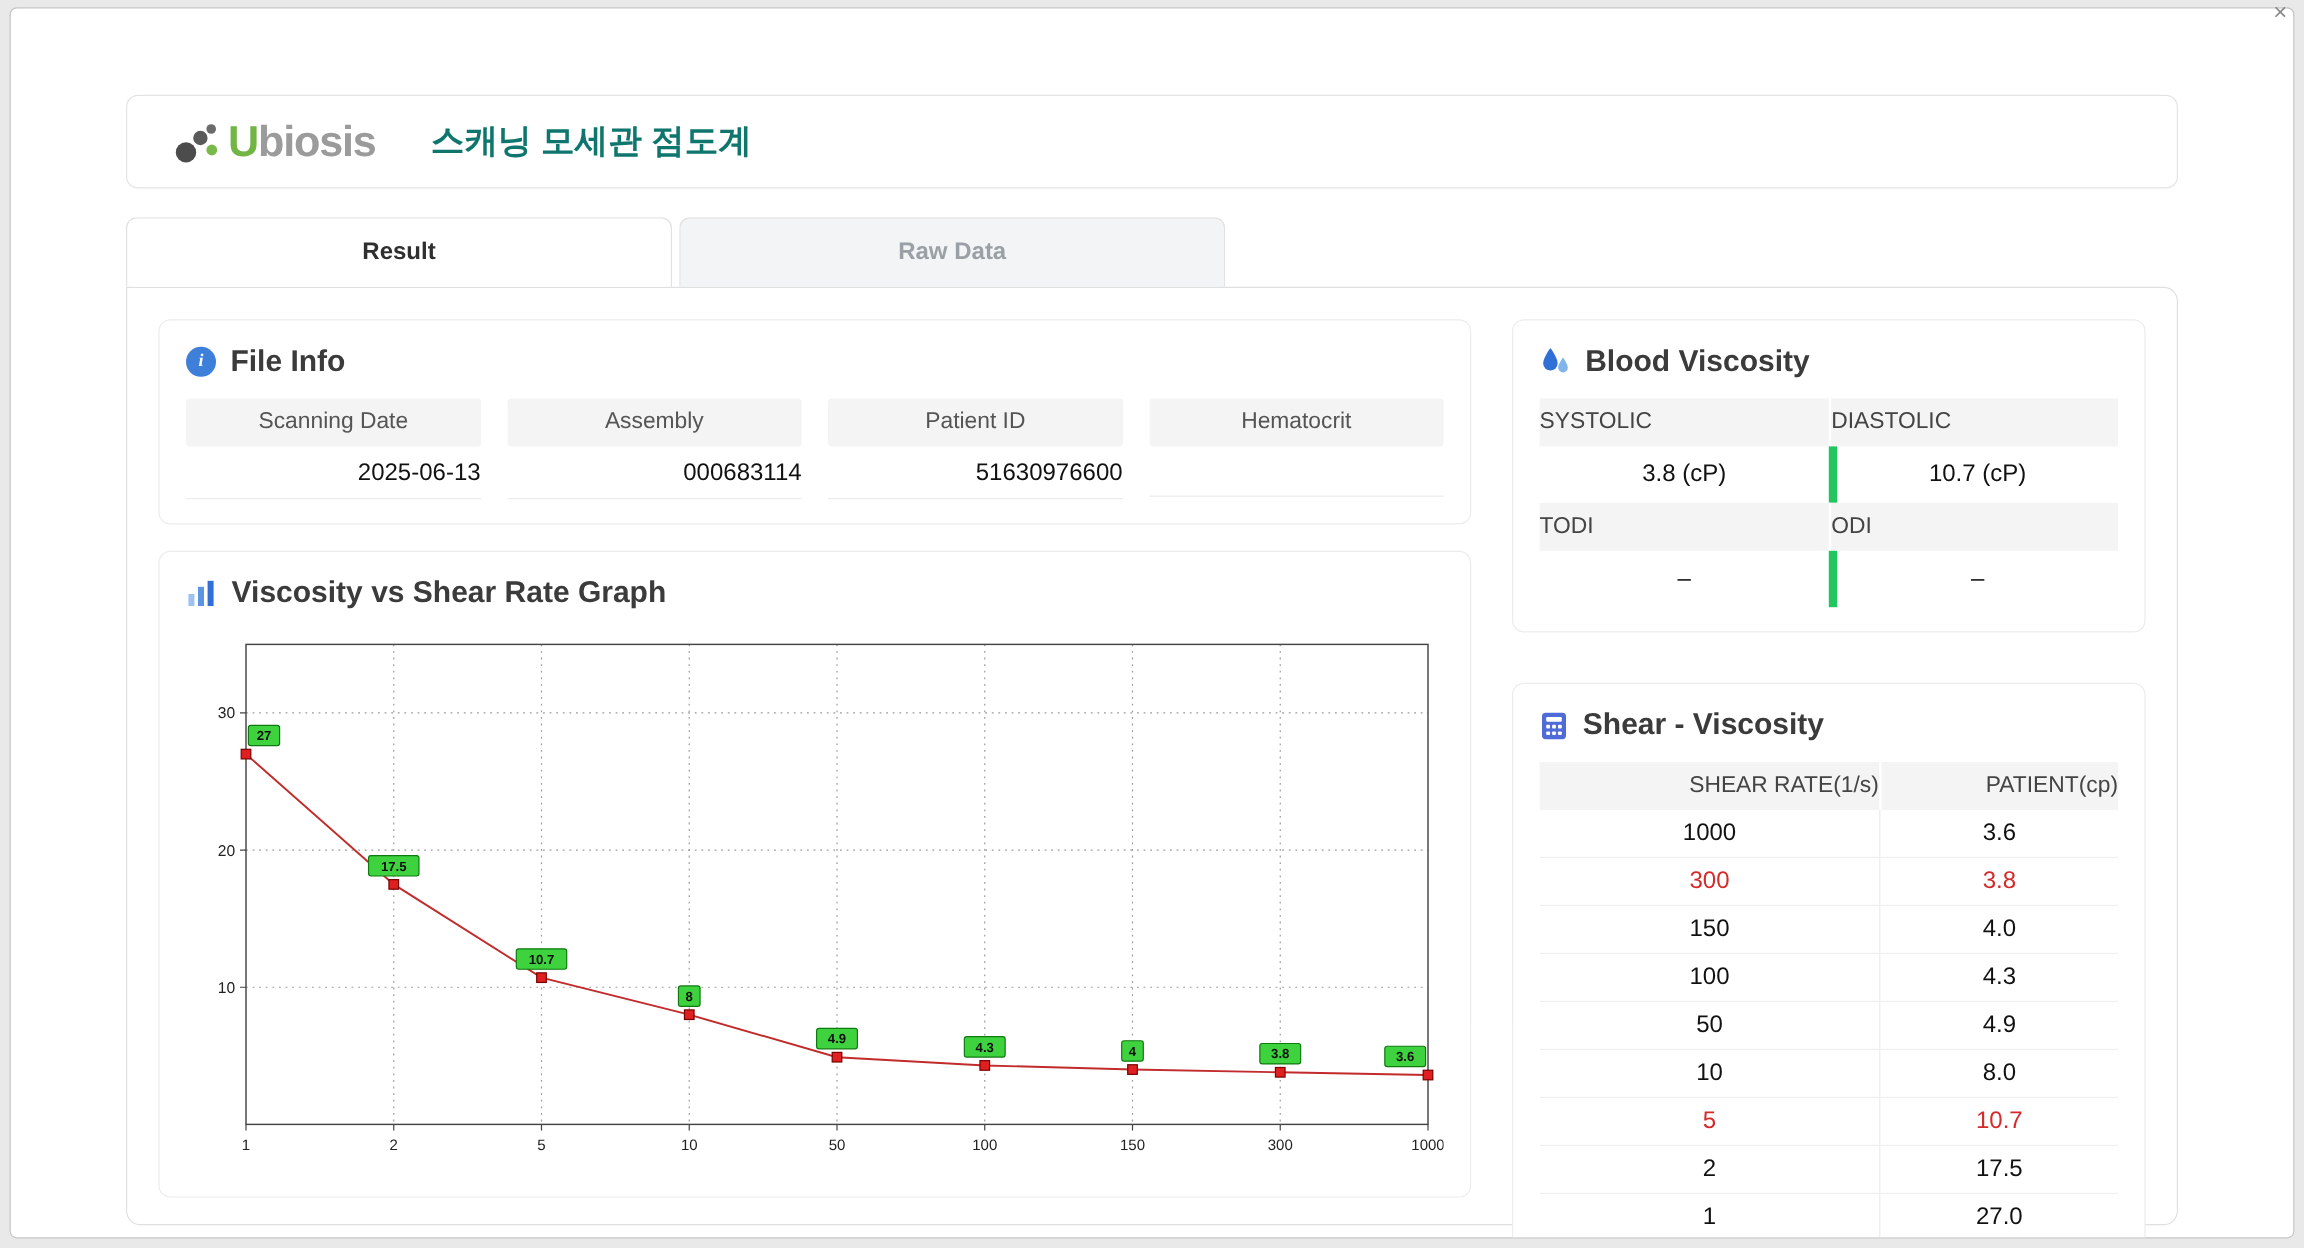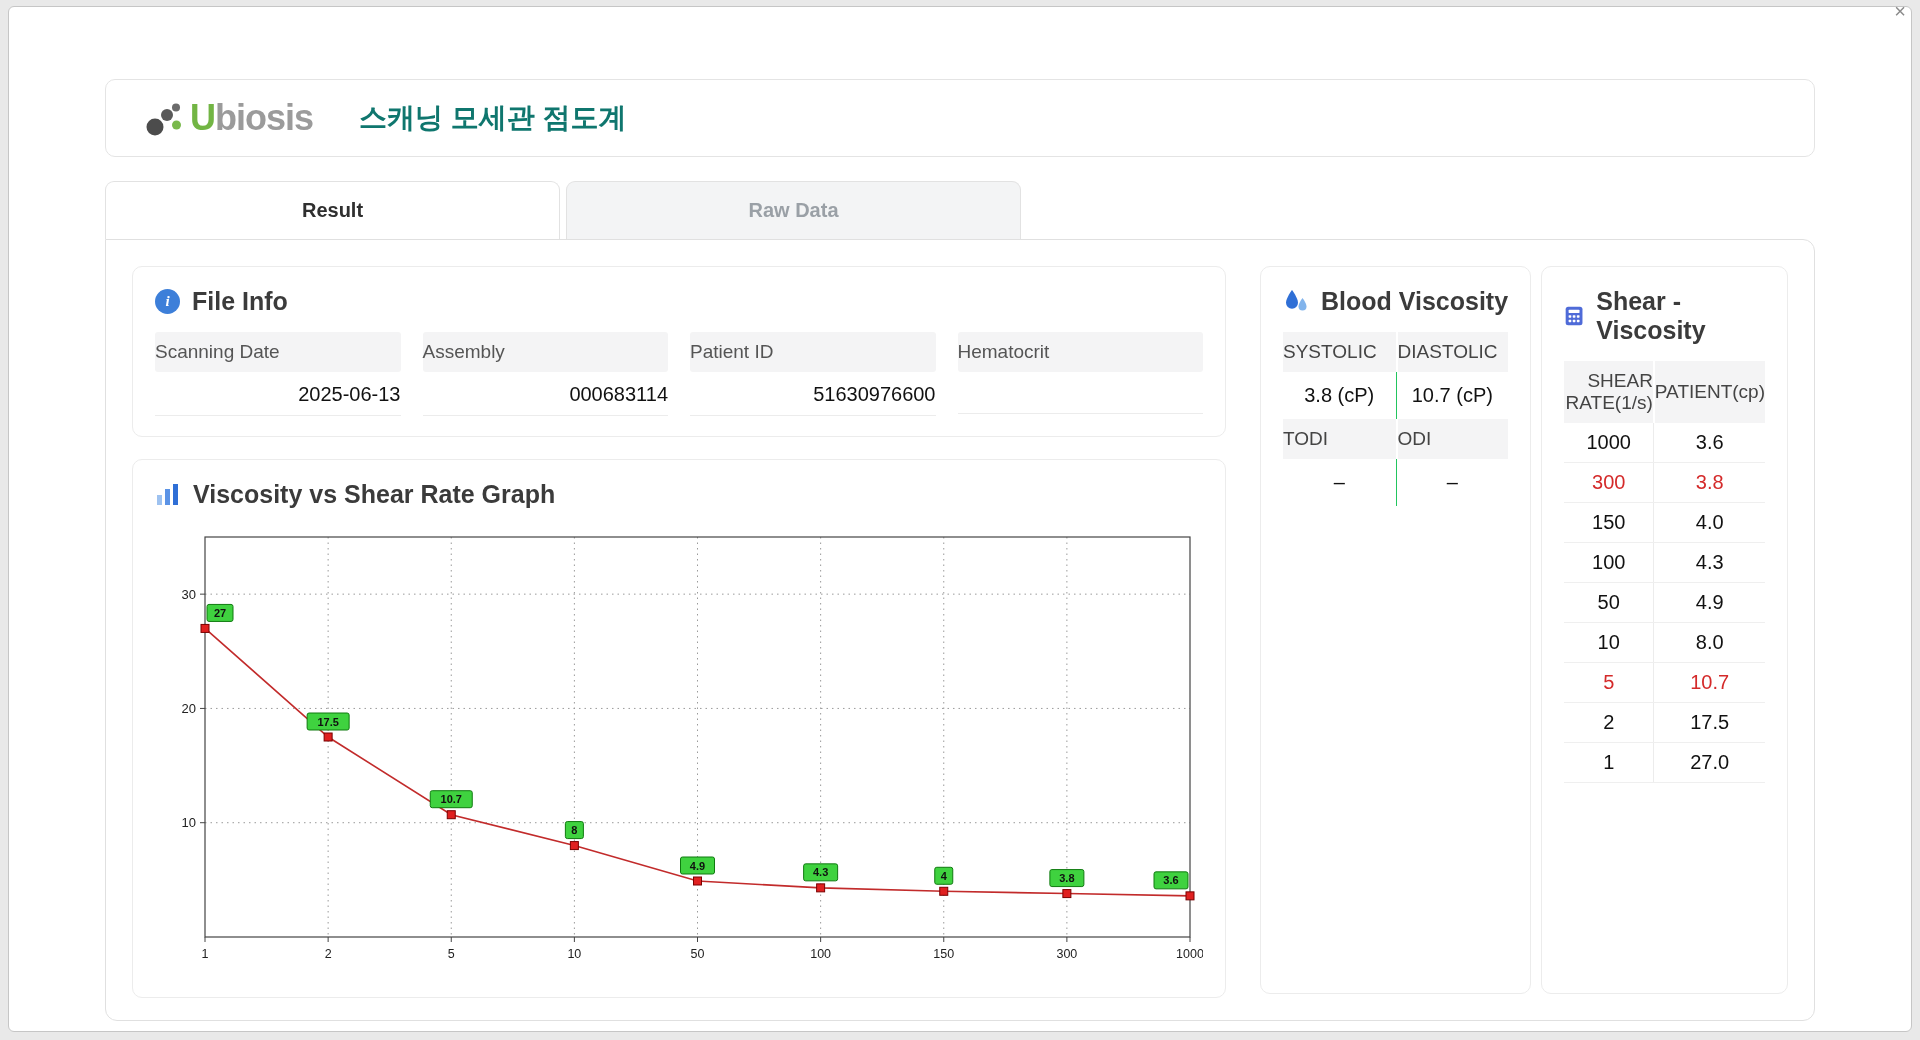--- a/index.html
+++ b/index.html
@@ -19,42 +19,42 @@
 
   
   .tabs{display:flex;margin-top:24px;gap:6px;position:relative;z-index:2}
   .tab{width:455px;height:58px;display:flex;align-items:center;justify-content:center;font-size:20px;font-weight:bold;border:1px solid #e2e2e2;border-bottom:none;border-radius:9px 9px 0 0;cursor:pointer}
   .tab.active{background:#fff;color:#2f2f2f;margin-bottom:-1px;z-index:3}
   .tab.inactive{background:#f3f4f5;color:#9aa0a6}
 
   
   .panel{border:1px solid #e0e0e0;border-radius:0 12px 12px 12px;height:782px;padding:26px;display:flex;gap:34px;position:relative;z-index:1;background:#fff}
   .col-left{flex:1;display:flex;flex-direction:column}
-  .col-right{width:544px;display:flex;gap:10px}
+  .col-right{width:544px;display:flex;flex-direction:column;gap:42px}
   .card{border:1px solid #ececec;border-radius:10px;padding:20px 22px;background:#fff}
 
   .sec-head{display:flex;align-items:center;gap:12px;margin-bottom:16px}
   .sec-head h2{font-size:25px;font-weight:bold;color:#3b3b3b}
   .ic-info{width:25px;height:25px;border-radius:50%;background:#3d7fd9;color:#fff;display:flex;align-items:center;justify-content:center;font-size:15px;font-weight:bold;font-family:"Liberation Serif",serif;font-style:italic}
 
   
   .fields{display:grid;grid-template-columns:repeat(4,1fr);gap:22px}
-  .f-label{background:#f4f4f5;color:#555;text-align:left;padding:9px 0;font-size:19px;border-radius:3px}
+  .f-label{background:#f4f4f5;color:#555;text-align:center;padding:9px 0;font-size:19px;border-radius:3px}
   .f-value{text-align:right;padding:11px 0 9px;font-size:20px;color:#111;border-bottom:1px solid #ececec;min-height:42px}
 
   
   .graph-card{margin-top:22px;flex:1}
   .graph-card svg.chart{display:block;margin:8px 0 0 4px}
 
   
   .bv-grid{display:grid;grid-template-columns:1fr 1fr}
   .bv-h{background:#f4f4f5;color:#444;text-align:left;padding:9px 0;font-size:19px}
   .bv-h.c2{border-left:2px solid #fff}
   .bv-v{text-align:center;padding:12px 0;font-size:20px;color:#111}
-  .bv-v.c2{border-left:1px solid #22c55e}
+  .bv-v.c2{border-left:7px solid #22c55e}
 
   
   .shear-card{flex:1}
   table.shear{width:100%;border-collapse:collapse}
   table.shear th{background:#f4f4f5;color:#444;font-size:19px;font-weight:normal;padding:9px 0;text-align:right}
   table.shear th + th{border-left:2px solid #fff}
   table.shear td{font-size:20px;color:#111;text-align:center;padding:8px 0;border-bottom:1px solid #efefef}
   table.shear td + td{border-left:1px solid #ececec}
   table.shear tr.hl td{color:#d42a2a}
 </style>

